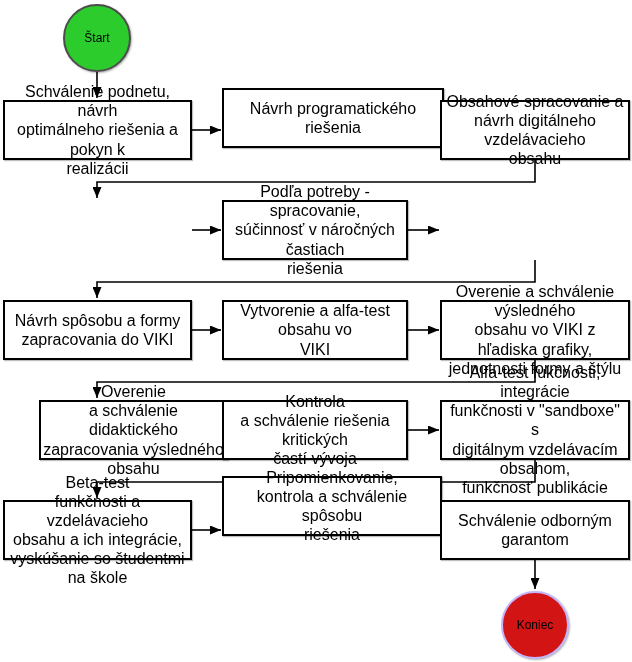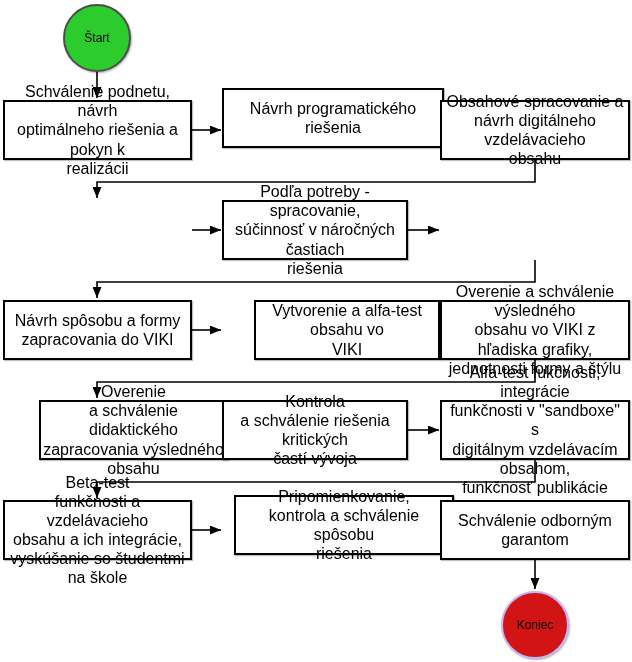--- a/index.html
+++ b/index.html
@@ -76,41 +76,41 @@
   <div class="box" style="left:440px;top:100px;width:190px;">Obsahové spracovanie a
 návrh digitálneho vzdelávacieho
 obsahu</div>
 
   <div class="box" style="left:222px;top:200px;width:186px;">Podľa potreby - spracovanie,
 súčinnosť v náročných častiach
 riešenia</div>
 
   <div class="box" style="left:3px;top:300px;width:189px;">Návrh spôsobu a formy
 zapracovania do VIKI</div>
-  <div class="box" style="left:222px;top:300px;width:186px;margin-left:32px;">Vytvorenie a alfa-test obsahu vo
+  <div class="box" style="left:222px;top:300px;width:186px;">Vytvorenie a alfa-test obsahu vo
 VIKI</div>
   <div class="box" style="left:440px;top:300px;width:190px;">Overenie a schválenie výsledného
 obsahu vo VIKI z hľadiska grafiky,
 jednotnosti formy a štýlu</div>
 
   <div class="box" style="left:3px;top:400px;width:189px;margin-left:36px;">Overenie
 a schválenie didaktického
 zapracovania výsledného obsahu</div>
   <div class="box" style="left:222px;top:400px;width:186px;">Kontrola
 a schválenie riešenia kritických
 častí vývoja</div>
   <div class="box" style="left:440px;top:400px;width:190px;">Alfa-test fukčnosti, integrácie
 funkčnosti v "sandboxe" s
 digitálnym vzdelávacím obsahom,
 funkčnosť publikácie</div>
 
   <div class="box" style="left:3px;top:500px;width:189px;">Beta-test
 funkčnosti a vzdelávacieho
 obsahu a ich integrácie,
 vyskúšanie so študentmi na škole</div>
-  <div class="box" style="left:222px;top:495px;width:220px;margin-left:12px;">Pripomienkovanie,
+  <div class="box" style="left:222px;top:476px;width:220px;">Pripomienkovanie,
 kontrola a schválenie spôsobu
 riešenia</div>
   <div class="box" style="left:440px;top:500px;width:190px;">Schválenie odborným garantom</div>
 
   <div class="circle end" style="background: rgb(211, 20, 20);">Koniec</div>
 
 </div>
 
 </body></html>

